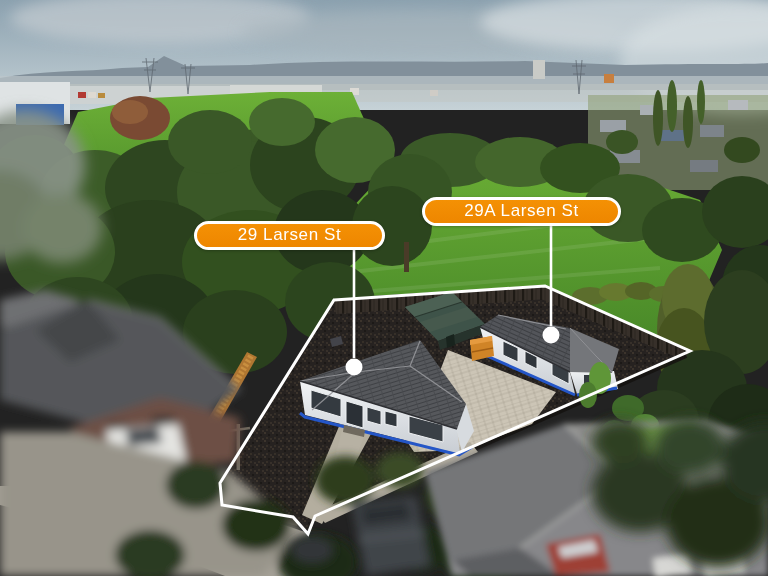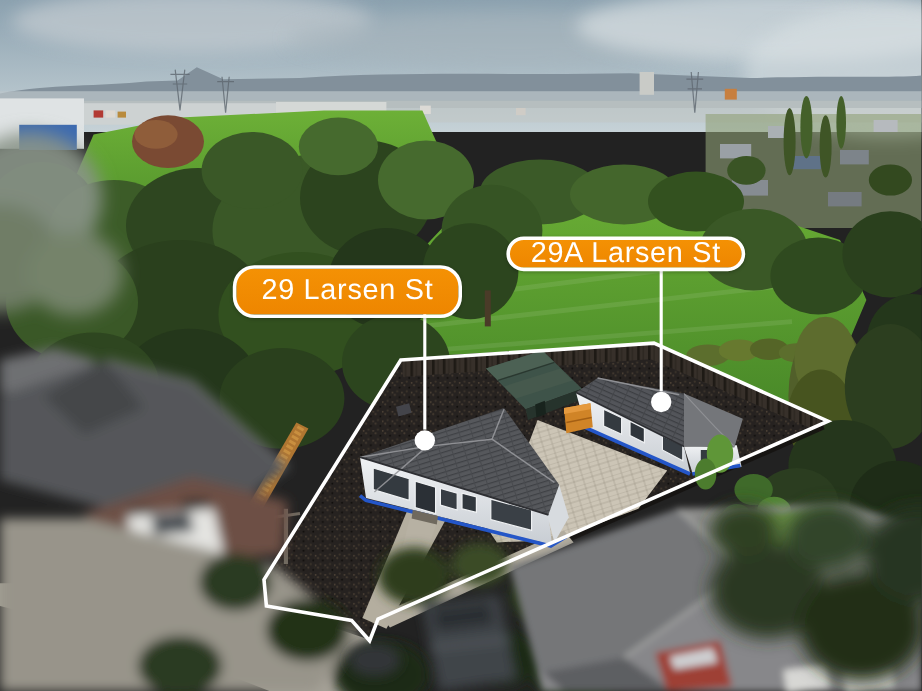--- a/index.html
+++ b/index.html
@@ -3,24 +3,24 @@
 <meta charset="utf-8">
 <style>
   html,body{margin:0;padding:0;background:#222;}
   .stage{position:relative;width:768px;height:576px;overflow:hidden;
          font-family:"Liberation Sans", sans-serif;}
   .stage svg{position:absolute;inset:0;display:block;}
   .addr-label{position:absolute;box-sizing:border-box;display:flex;
       align-items:center;justify-content:center;
       background:linear-gradient(180deg,#f49104,#ee8600);
       border:3px solid #ffffff;border-radius:18px;color:#ffffff;
-      font-size:24px;font-weight:400;letter-spacing:.6px;white-space:nowrap;
+      font-size:17px;font-weight:400;letter-spacing:.6px;white-space:nowrap;
       box-shadow:0 1px 3px rgba(0,0,0,.25);z-index:5;}
   .addr-label .txt{transform:translateY(-1px);}
-  #label-29{left:194px;top:221px;width:191px;height:44px;}
+  #label-29{left:194px;top:221px;width:191px;height:29px;}
   #label-29a{left:422px;top:197px;width:199px;height:29px;}
 </style>
 </head>
 <body>
 
 <div class="stage">
 
 <svg width="768" height="576" viewBox="0 0 768 576">
   <defs>
     <linearGradient id="skyG" x1="0" y1="0" x2="0" y2="1">

